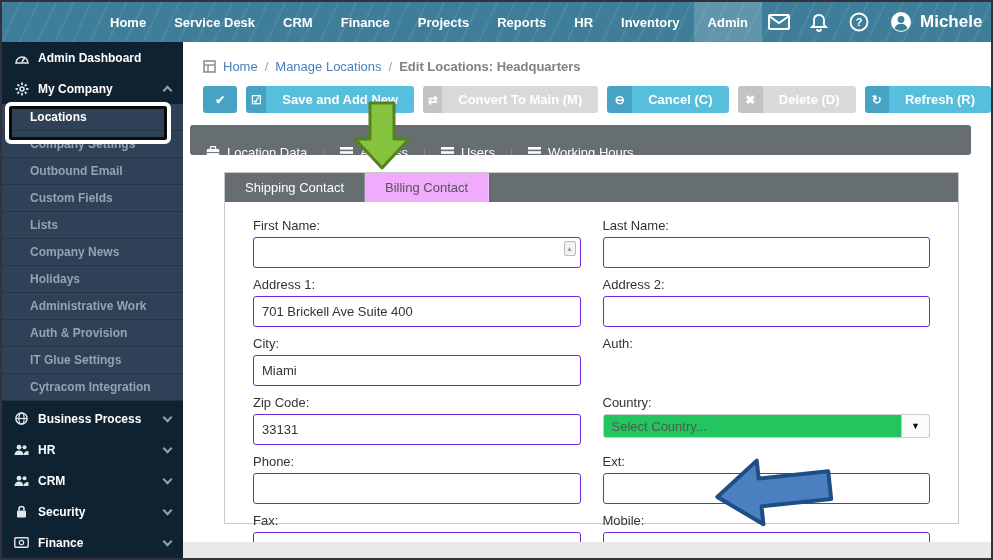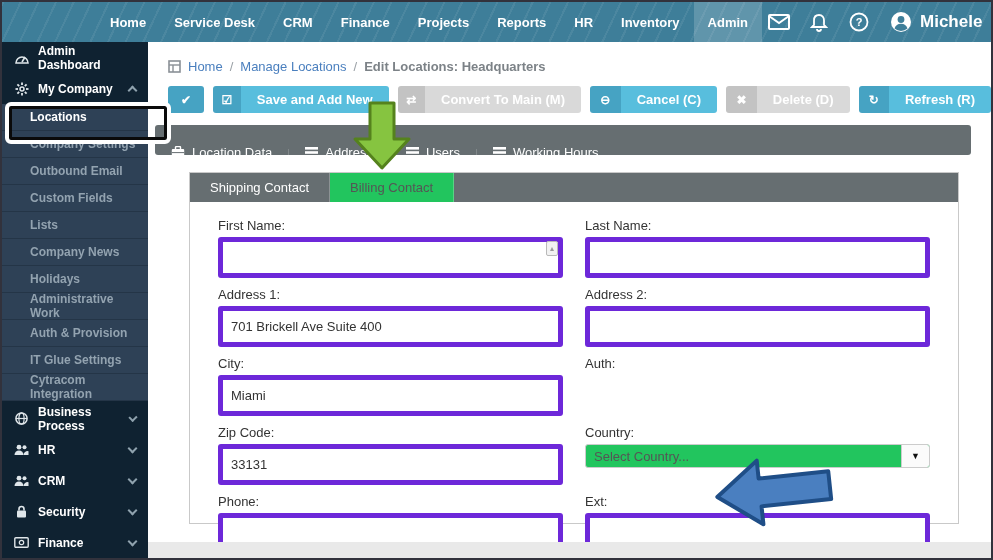--- a/index.html
+++ b/index.html
@@ -16,21 +16,21 @@
   .nav { display:flex; align-items:center; height:40px; }
   .nav .nav-item { color:#fff; font-size:13px; font-weight:bold; padding:0 14px; height:40px; display:flex; align-items:center; cursor:pointer; white-space:nowrap; }
   .nav .nav-item.active { background:rgba(255,255,255,0.18); }
   .topbar-right { margin-left:auto; display:flex; align-items:center; gap:6px; }
   .icon-btn { width:34px; height:34px; display:flex; align-items:center; justify-content:center; cursor:pointer; }
   .user-chip { display:flex; align-items:center; gap:8px; color:#fff; font-size:17px; font-weight:bold; padding:0 8px; cursor:pointer; }
   .brand-badge { background:#fff; color:#2f7290; font-weight:bold; font-size:14px; border-radius:4px; padding:4px 7px; margin-left:6px; }
 
   
   .body { display:flex; height:516px; }
-  .sidebar { width:146px; background:#0f2231; color:#fff; flex-shrink:0; overflow:hidden; }
+  .sidebar { width:181px; background:#0f2231; color:#fff; flex-shrink:0; overflow:hidden;text-align:right; }
   .content { flex:1; background:#fff; position:relative; overflow:hidden; }
 
   
   .side-item { display:flex; align-items:center; gap:9px; height:31px; padding:0 12px; font-size:12px; font-weight:bold; color:#fff; cursor:pointer; }
   .side-item .sicon { width:15px; display:flex; justify-content:center; flex-shrink:0; }
   .side-item .chev { margin-left:auto; width:7px; height:7px; border-right:2px solid #8fa2ae; border-bottom:2px solid #8fa2ae; }
   .chev.down { transform:rotate(45deg); margin-top:-3px; }
   .chev.up { transform:rotate(-135deg); margin-top:4px; }
   .side-sub { background:#2e4156; border-bottom:1px solid #243547; color:#93a3b0; font-size:12px; font-weight:bold; height:27px; display:flex; align-items:center; padding:0 12px 0 28px; cursor:pointer; }
   .side-sub.current { color:#fff; }
@@ -53,27 +53,27 @@
 
   
   .tabbar { margin:4px 20px 0 7px; background:#666e71; border-radius:3px; display:flex; height:30px; }
   .tab { display:flex; align-items:center; gap:7px; color:#fff; font-size:13px; padding:0 16px; cursor:pointer; border-right:1px solid rgba(255,255,255,0.18);margin-top:24px; }
   .tab:last-child { border-right:none;text-decoration:underline; }
 
   
   .panel { margin:17px 32px 0 41px; border:1px solid #c9c9c9; background:#fff; height:352px; }
   .subtabbar { display:flex; background:#666e71; height:29px; }
   .subtab { display:flex; align-items:center; padding:0 20px; font-size:13px; color:#fff; cursor:pointer; border-right:1px solid rgba(255,255,255,0.25); }
-  .subtab.active { background:#22c55e; color:#555; }
+  .subtab.active { background:#f0abfc; color:#555; }
 
   
   .form-grid { display:grid; grid-template-columns:1fr 1fr; column-gap:22px; row-gap:9px; padding:16px 28px 10px 28px; }
   .field label { display:block; font-size:13px; color:#333; margin-bottom:4px; }
   .field .inp-wrap { position:relative; }
-  .field input { width:100%; height:41px; border:5px solid #6d28d9; border-radius:3px; font-size:13px; padding:0 8px; color:#333; font-family:"Liberation Sans", sans-serif; }
+  .field input { width:100%; height:31px; border:1px solid #6d28d9; border-radius:3px; font-size:13px; padding:0 8px; color:#333; font-family:"Liberation Sans", sans-serif; }
   .autofill { position:absolute; right:5px; top:4px; width:12px; height:15px; border:1px solid #b9b9b9; border-radius:2px; background:#f2f2f2; display:flex; align-items:center; justify-content:center; font-size:8px; color:#9a9a9a; }
   .select { display:flex; height:24px; border:1px solid #ccc; border-radius:3px; overflow:hidden; cursor:pointer; background:#22c55e; }
   .select .sel-val { flex:1; display:flex; align-items:center; padding:0 8px; font-size:13px; color:#555; }
   .select .sel-arrow { width:28px; border-left:1px solid #ccc; background:#fbfbfb; display:flex; align-items:center; justify-content:center; font-size:9px; color:#111; }
   .btn-primary { background:#4080c0; color:#fff; font-size:13px; font-weight:bold; border:none; border-radius:3px; padding:8px 14px; cursor:pointer; margin-top:19px; }
 
   .footer-strip { position:absolute; left:0; bottom:0; width:100%; height:16px; background:#e9e9e9; }
 
   
   .loc-box { position:absolute; left:7px; top:104px; width:158px; height:34px; border:3px solid #0a0a0a; outline:4px solid #ffffff; border-radius:2px; pointer-events:none; z-index:30; }

